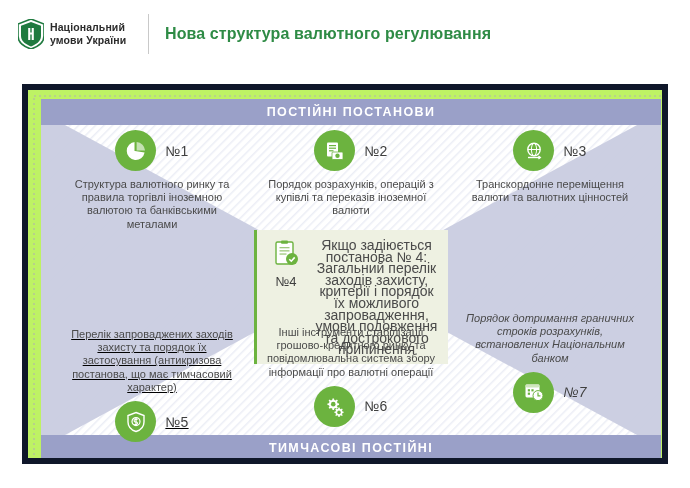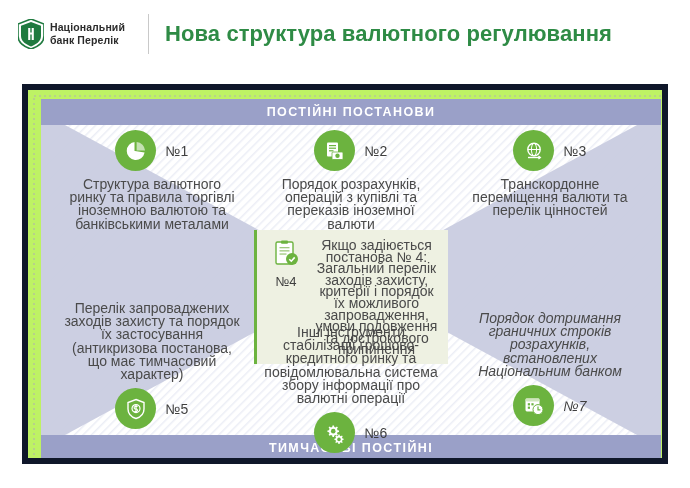--- a/index.html
+++ b/index.html
@@ -46,21 +46,21 @@
     font-weight: bold;
     letter-spacing: .1px;
   }
   .header-divider {
     width: 1px;
     height: 40px;
     background: #c9c9c9;
     margin: 0 16px 0 2px;
   }
   .header-title {
-    font-size: 22px;
+    font-size: 16px;
     font-weight: bold;
     color: #2e8b45;
     letter-spacing: .1px;
   }
 
   
   .frame {
     position: absolute;
     left: 22px; top: 84px;
     width: 646px; height: 380px;
@@ -117,35 +117,35 @@
     flex: none;
   }
   .circle svg { display: block; }
   .num {
     font-size: 14px;
     color: #3f3f3f;
     font-weight: normal;
     letter-spacing: .2px;
   }
   .desc {
-    font-size: 14px;
+    font-size: 11px;
     line-height: 13.2px;
     color: #4a4a4a;
     margin-top: 7px;
     padding: 0 10px;
   }
 
   
   #item1 { left: 26px;  top: 40px; }
   #item2 { left: 225px; top: 40px; }
   #item3 { left: 424px; top: 40px; }
 
   
   .item.bottom .desc { margin-top: 0; margin-bottom: 7px; }
-  #item5 { left: 26px;  top: 212px; }
+  #item5 { left: 26px;  top: 238px; text-decoration: underline; }
   #item6 { left: 225px; top: 236px; }
   #item7 { left: 424px; top: 222px; font-style: italic; }
 
   
   .center-box {
     position: absolute;
     left: 226px; top: 140px;
     width: 194px;
     background: #eef1e2;
     border-left: 3px solid #6cb33f;
@@ -186,21 +186,21 @@
     <div class="logo">
       <span class="logo-mark">
         <svg width="26" height="30" viewBox="0 0 26 30">
           <path d="M13 0 L26 5 V17 C26 24 19 28 13 30 C7 28 0 24 0 17 V5 Z" fill="#ffffff" stroke="#1f7a3f" stroke-width="1.6"></path>
           <path d="M13 3 L23 6.8 V17 C23 22.5 17.6 25.8 13 27.4 C8.4 25.8 3 22.5 3 17 V6.8 Z" fill="#1f7a3f"></path>
           <path d="M10.2 9 h2.1 v4.4 h1.4 V9 h2.1 v12 h-2.1 v-5.4 h-1.4 V21 h-2.1 z" fill="#ffffff"></path>
         </svg>
       </span>
       <span class="logo-text">
         <span>Національний</span><br>
-        <span>банк Перелік</span>
+        <span>умови України</span>
       </span>
     </div>
     <div class="header-divider"></div>
     <div class="header-title">Нова структура валютного регулювання</div>
   </div>
 
   <div class="frame">
 
     <svg class="xband" viewBox="0 0 646 380">
       <defs>
@@ -260,21 +260,21 @@
           <svg width="22" height="22" viewBox="0 0 22 22">
             <circle cx="11" cy="9.5" r="6.2" fill="none" stroke="#ffffff" stroke-width="1.4"></circle>
             <ellipse cx="11" cy="9.5" rx="2.6" ry="6.2" fill="none" stroke="#ffffff" stroke-width="1"></ellipse>
             <line x1="4.8" y1="9.5" x2="17.2" y2="9.5" stroke="#ffffff" stroke-width="1"></line>
             <path d="M5 17.5 h12" stroke="#ffffff" stroke-width="1.4"></path>
             <path d="M15.4 16 l2 1.5 -2 1.5" fill="none" stroke="#ffffff" stroke-width="1.2"></path>
           </svg>
         </span>
         <span class="num">№3</span>
       </div>
-      <div class="desc">Транскордонне переміщення валюти та перелік цінностей</div>
+      <div class="desc">Транскордонне переміщення валюти та валютних цінностей</div>
     </div>
 
     <div class="center-box">
       <div class="center-left">
         <span class="doc-icon">
           <svg width="26" height="28" viewBox="0 0 26 28">
             <rect x="3" y="2" width="17" height="22" rx="1.5" fill="#ffffff" stroke="#6cb33f" stroke-width="1.4"></rect>
             <rect x="8" y="0.5" width="7" height="3.2" rx="1" fill="#6cb33f"></rect>
             <rect x="6.5" y="7" width="10" height="1.3" fill="#9ec87e"></rect>
             <rect x="6.5" y="10.2" width="10" height="1.3" fill="#9ec87e"></rect>

